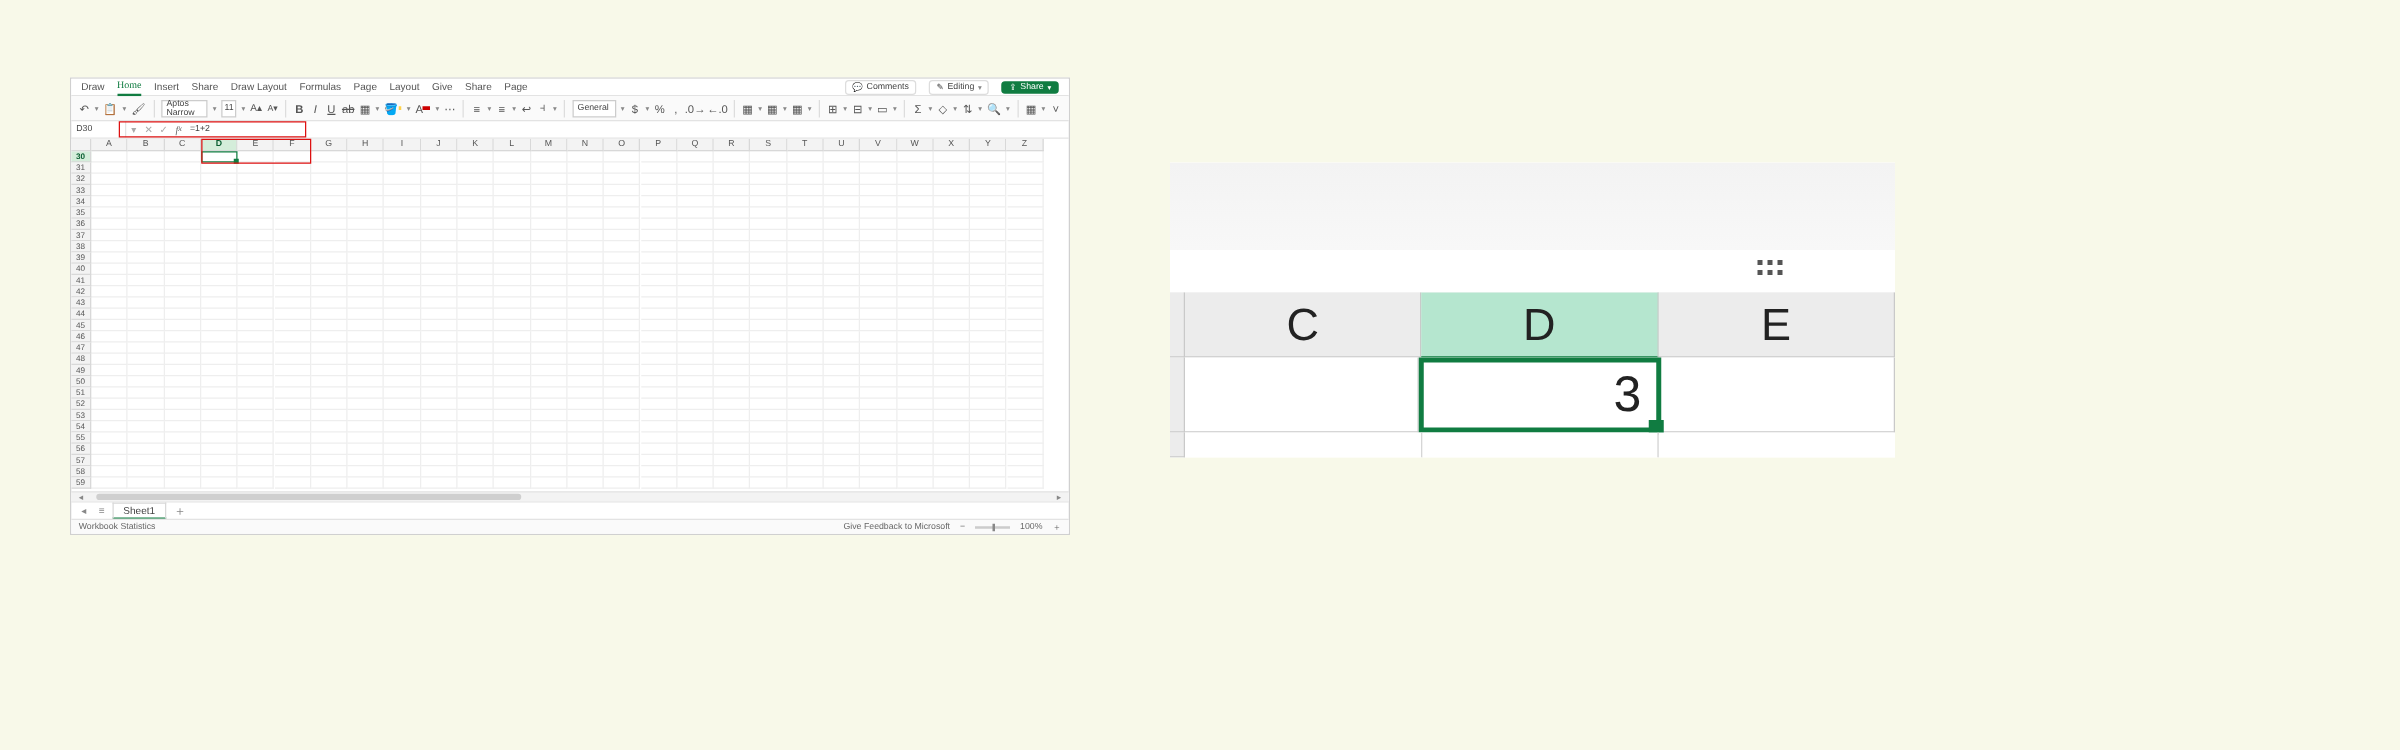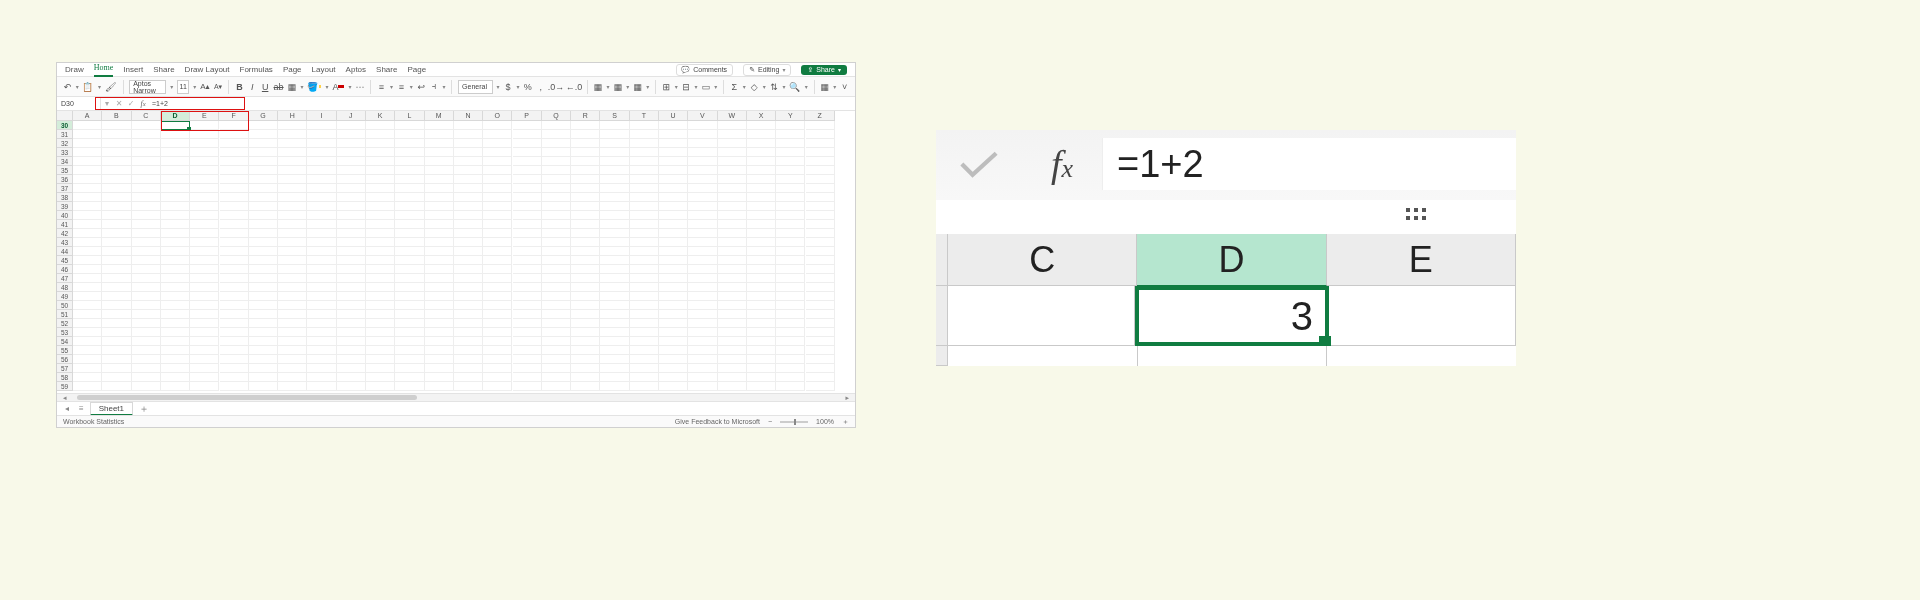--- a/index.html
+++ b/index.html
@@ -260,21 +260,21 @@
 
   <div class="menubar">
     <span class="tab">Draw</span>
     <span class="tab active">Home</span>
     <span class="tab">Insert</span>
     <span class="tab">Share</span>
     <span class="tab">Draw Layout</span>
     <span class="tab">Formulas</span>
     <span class="tab">Page</span>
     <span class="tab">Layout</span>
-    <span class="tab">Aptos</span>
+    <span class="tab">Give</span>
     <span class="tab">Share</span>
     <span class="tab">Page</span>
     <span class="spacer"></span>
     <span class="rpill">
       <span>💬</span>
       <span>Comments</span>
     </span>
     <span class="rpill">
       <span>✎</span>
       <span>Editing</span>
@@ -1244,31 +1244,20 @@
     <span>Give Feedback to Microsoft</span>
     <span>−</span>
     <span class="zoom-slider"></span>
     <span>100%</span>
     <span>＋</span>
   </div>
 </div>
 
 <div class="inset">
   <div class="inset-topgrad"></div>
-  <div class="inset-fbar">
-    <div class="inset-accept">
-      <svg viewBox="0 0 40 28">
-        <polyline points="4,14 14,24 36,4" fill="none" stroke="#bdbdbd" stroke-width="4"></polyline>
-      </svg>
-    </div>
-    <div class="inset-fx">f<span style="font-size:26px;">x</span></div>
-    <div class="inset-formula-box">
-      <span>=1+2</span>
-    </div>
-  </div>
   <div class="inset-grip">
     <span></span>
       <span></span>
       <span></span>
       <span></span>
       <span></span>
       <span></span>
   </div>
 
   <div class="inset-hdrs">

